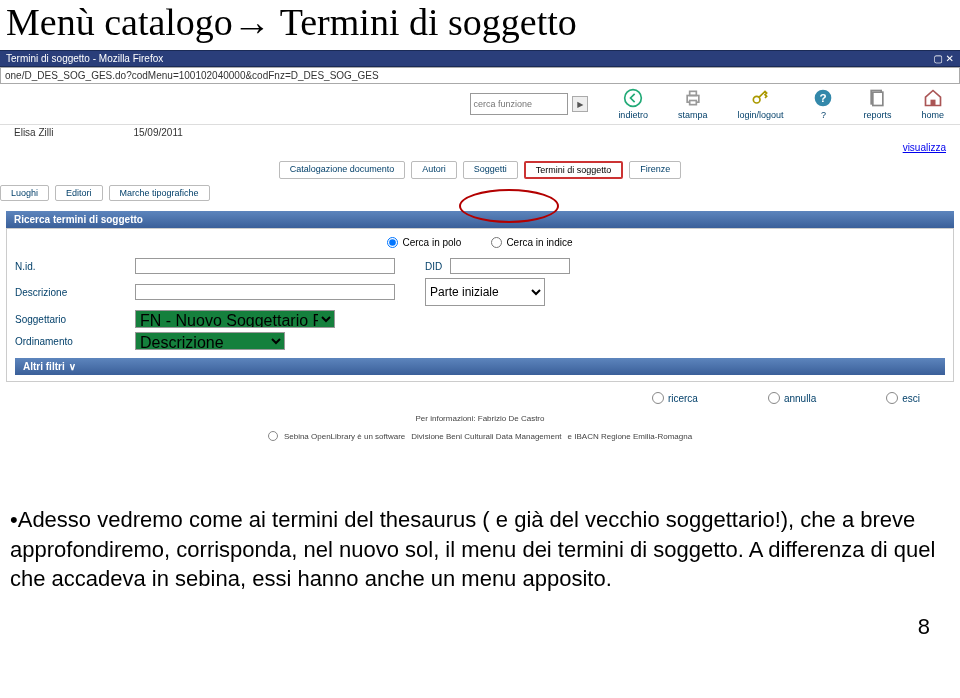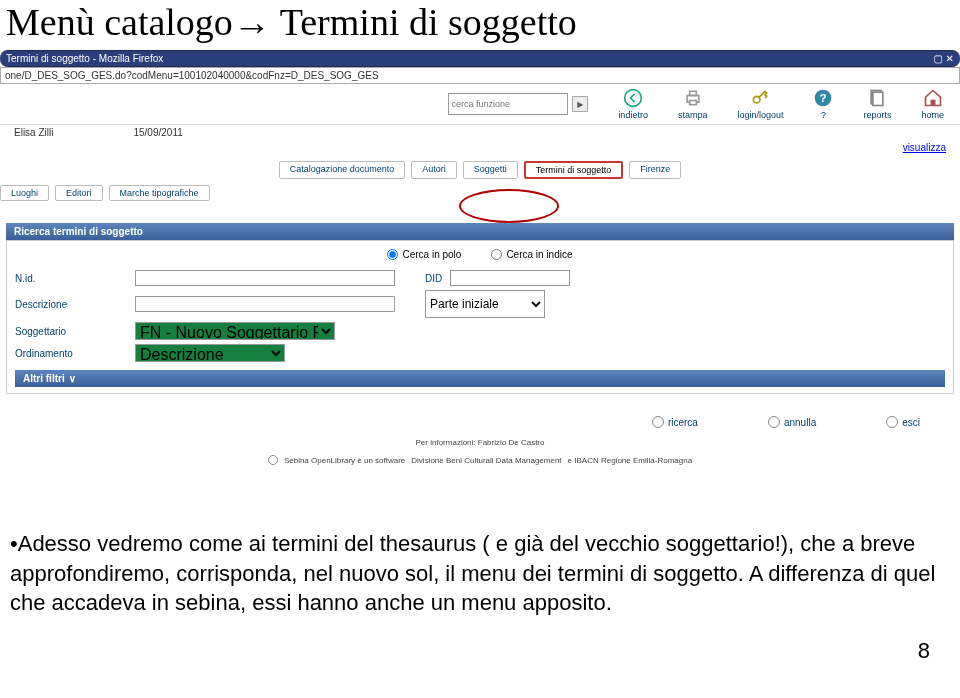--- a/index.html
+++ b/index.html
@@ -1,40 +1,40 @@
 <!DOCTYPE html>
 <html><head>
 <meta charset="utf-8">
 <style>
   * { margin:0; padding:0; box-sizing:border-box; }
   body { font-family: Arial, Helvetica, sans-serif; background:#fff; color:#000; width:960px; font-size:9px; }
 
   .slide-title { font-family:"Times New Roman", Times, serif; font-size:38px; font-weight:normal; padding:0 6px 6px 6px; }
 
-  .browser-bar { background:#2a3e7a; color:#fff; font-size:10px; padding:2px 6px; display:flex; justify-content:space-between; align-items:center; border-top:1px solid #1a2a55; border-bottom:1px solid #1a2a55;border-radius:8px;}
+  .browser-bar { background:#2a3e7a; color:#fff; font-size:10px; padding:2px 6px; display:flex; justify-content:space-between; align-items:center; border-top:1px solid #1a2a55; border-bottom:1px solid #1a2a55;}
   .browser-addr { background:#fff; color:#333; font-size:10px; padding:2px 4px; border:1px solid #aaa; }
 
   .appbar { display:flex; align-items:center; padding:4px 6px; }
   .func-wrap { margin-left:auto; display:flex; align-items:center; gap:4px;}
-  .func-input { width:120px; height:16px; border:1px solid #999; font-size:9px; padding:10px 2px;}
+  .func-input { width:98px; height:16px; border:1px solid #999; font-size:9px; padding:10px 2px;}
   .btn-go { width:16px; height:16px; border:1px solid #aaa; background:#eee; display:inline-flex; align-items:center; justify-content:center; font-size:8px; color:#555;}
   .toolbar { display:flex; gap:30px; padding-right:10px; }
   .tool { display:flex; flex-direction:column; align-items:center; gap:2px; color:#03406a; }
   .tool svg { width:20px; height:20px; }
   .tool-lbl { font-size:9px; }
 
   .userline { display:flex; gap:80px; padding:2px 14px; font-size:10px; color:#333; border-top:1px solid #ddd;}
   .visual { display:flex; justify-content:flex-end; padding:2px 14px; font-size:10px; color:#03406a;}
 
   .breadcrumb { display:flex; justify-content:center; gap:6px; padding:6px 0;}
   .crumb { display:inline-block; padding:2px 10px; border:1px solid #bbb; border-radius:2px; font-size:9px; color:#03406a; background:#fff;}
   .crumb.active { border:2px solid #c33; color:#000; }
   .crumb-row2 { display:flex; justify-content:flex-start; gap:6px; padding-bottom:6px;}
 
-  .panel { margin:16px 6px;border-radius:22px; }
+  .panel { margin:4px 6px;border-radius:22px; }
   .panel-title { background:#416aa3; background:linear-gradient(#5d85bd,#3a5f99); color:#fff; font-size:10px; font-weight:bold; padding:3px 8px;}
   .panel-body { border:1px solid #ccc; padding:6px 8px; background:#fff;}
 
   .scope-row { display:flex; justify-content:center; gap:30px; padding:2px 0 8px 0; font-size:10px;}
   .scope-row label { display:inline-flex; align-items:center; gap:4px;}
   input[type=radio]{ width:11px; height:11px; }
 
   .form-row { display:flex; align-items:center; padding:2px 0;}
   .form-lbl { width:120px; color:#03406a; font-size:10px;}
   .form-ctrl { flex:0 0 260px; }

